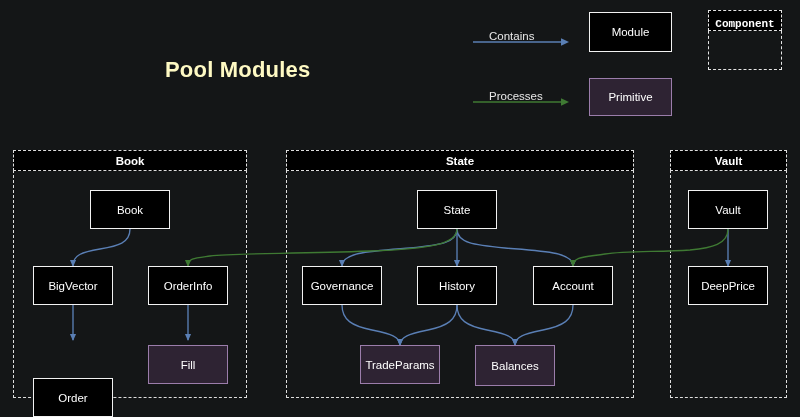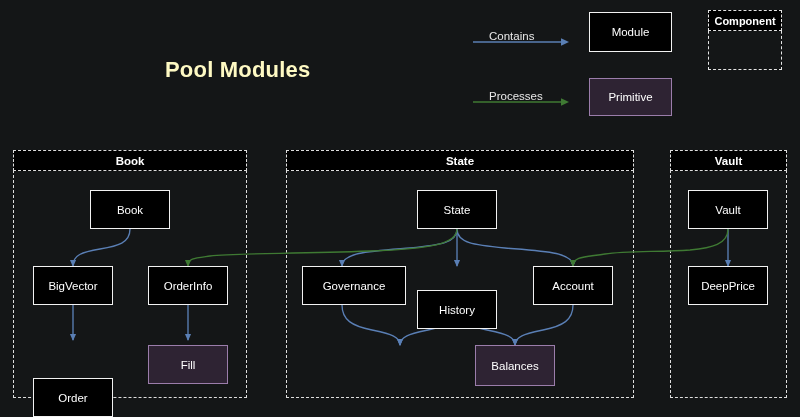--- a/index.html
+++ b/index.html
@@ -58,23 +58,24 @@
     position:absolute;
     box-sizing:border-box;
     border:1.6px dashed #e6e6e6;
     background:transparent;
   }
   .comp-legend-head{
     position:absolute;
     box-sizing:border-box;
     border:1.6px dashed #e6e6e6;
     background:#000000;
-    display:flex;align-items:center;justify-content:center;
+    display:flex;align-items:flex-end;justify-content:center;
     font-size:11px;font-weight:bold;color:#ffffff;
     white-space:nowrap;
+    font-family:Liberation Mono, monospace;
   }
 
   
   .group{
     position:absolute;
     box-sizing:border-box;
     border:1.6px dashed #dedede;
     background:transparent;
     z-index:1;
   }
@@ -194,29 +195,32 @@
   <div class="node module" style="left:33px;top:345px;width:80px;height:39px;margin-top:33px;">
     <span>Order</span>
   </div>
   <div class="node primitive" style="left:148px;top:345px;width:80px;height:39px;">
     <span>Fill</span>
   </div>
 
   <div class="node module" style="left:417px;top:190px;width:80px;height:39px;">
     <span>State</span>
   </div>
-  <div class="node module" style="left:302px;top:266px;width:104px;height:39px;">
+  <div class="node module" style="left:302px;top:266px;width:80px;height:39px;">
     <span>Governance</span>
   </div>
-  <div class="node module" style="left:417px;top:266px;width:80px;height:39px;margin-top:24px;">
+  <div class="node module" style="left:417px;top:266px;width:80px;height:39px;">
     <span>History</span>
   </div>
   <div class="node module" style="left:533px;top:266px;width:80px;height:39px;align-items:center;">
     <span>Account</span>
   </div>
+  <div class="node primitive" style="left:360px;top:345px;width:80px;height:39px;">
+    <span>TradeParams</span>
+  </div>
   <div class="node primitive" style="left:475px;top:345px;width:80px;height:41px;">
     <span>Balances</span>
   </div>
 
   <div class="node module" style="left:688px;top:190px;width:80px;height:39px;">
     <span>Vault</span>
   </div>
   <div class="node module" style="left:688px;top:266px;width:80px;height:39px;">
     <span>DeepPrice</span>
   </div>

